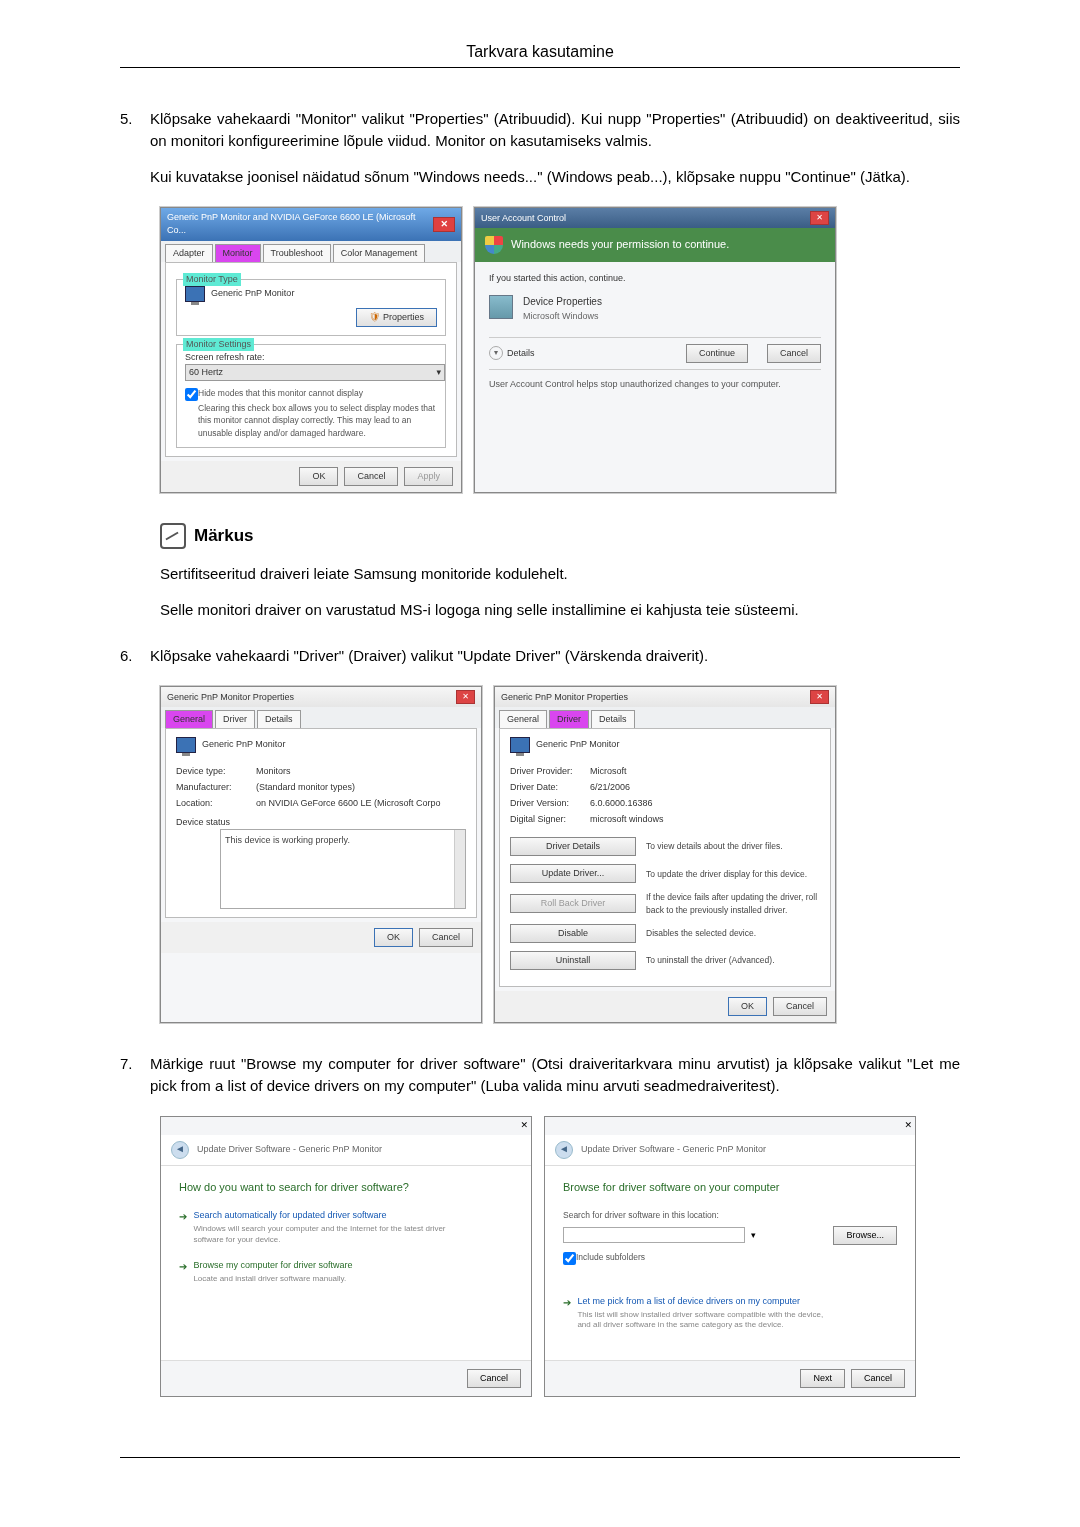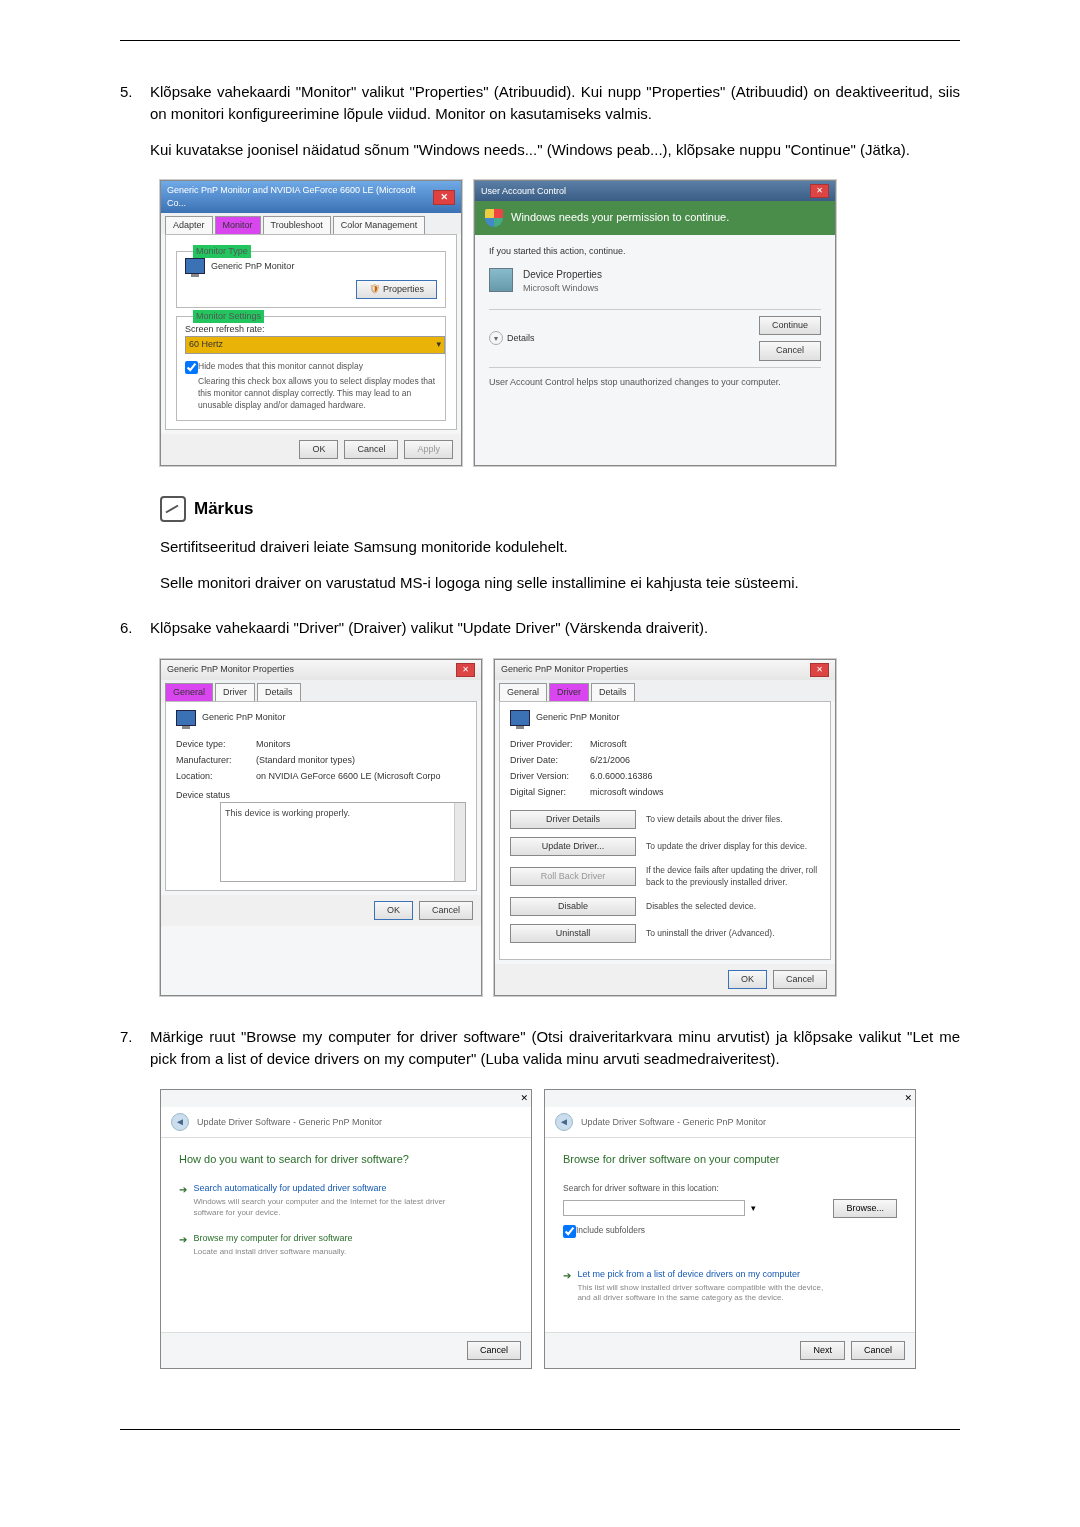--- a/index.html
+++ b/index.html
@@ -140,29 +140,29 @@
   .btn.blue-border { border: 1px solid #3b72b5; }
   .group-box {
     border: 1px solid #bbb;
     padding: 6px 8px 8px 8px;
     margin-top: 8px;
     position: relative;
   }
   .group-box .legend {
     position: absolute;
     top: -7px;
-    left: 16px;
-    background: #22c55e;
+    left: 6px;
+    background: #5eead4;
     padding: 0 3px;
     font-size: 9px;
     color: #555;
   }
   .select {
     border: 1px solid #999;
-    background: #eab308;
+    background: #e5e5e5;
     width: 100%;
     font-size: 9px;
     padding: 1px 3px;
     display: flex;
     justify-content: space-between;
   }
   .chk { display: flex; align-items: flex-start; font-size: 8.5px; color: #555; margin-top: 6px; }
   .chk input { margin: 1px 0 0 0; }
   .dlg-actions {
     display: flex;
@@ -300,20 +300,21 @@
   }
   .note-text-block { margin-left: 40px; margin-bottom: 24px; }
   .note-text-block p { text-align: justify; margin: 0 0 14px 0; }
 
   .disabled { color: #999 !important; }
 </style>
 </head>
 <body>
 
 <div class="page">
+  <div class="page-title">Tarkvara kasutamine</div>
   <hr class="hdr">
 
   <ol class="steps">
     <li>
       <div class="num">5.</div>
       <div class="txt">
         <div>Klõpsake vahekaardi "Monitor" valikut "Properties" (Atribuudid). Kui nupp "Properties" (Atribuudid) on deaktiveeritud, siis on monitori konfigureerimine lõpule viidud. Monitor on kasutamiseks valmis.</div>
         <div style="height:14px"></div>
         <div>Kui kuvatakse joonisel näidatud sõnum "Windows needs..." (Windows peab...), klõpsake nuppu "Continue" (Jätka).</div>
       </div>
@@ -386,21 +387,21 @@
           <div>
             <div style="font-size:10px;text-align:right;">Device Properties</div>
             <div style="font-size:9px;color:#666;">Microsoft Windows</div>
           </div>
         </div>
         <div class="details-row">
           <div style="display:flex;align-items:center;">
             <span class="chev">▾</span>
             <span>Details</span>
           </div>
-          <div style="display:flex;gap:6px;flex-direction:column;">
+          <div style="display:flex;gap:19px;">
             <span class="btn">Continue</span>
             <span class="btn">Cancel</span>
           </div>
         </div>
         <div class="footnote">User Account Control helps stop unauthorized changes to your computer.</div>
       </div>
     </div>
   </div>
 
   <div class="note-head">

